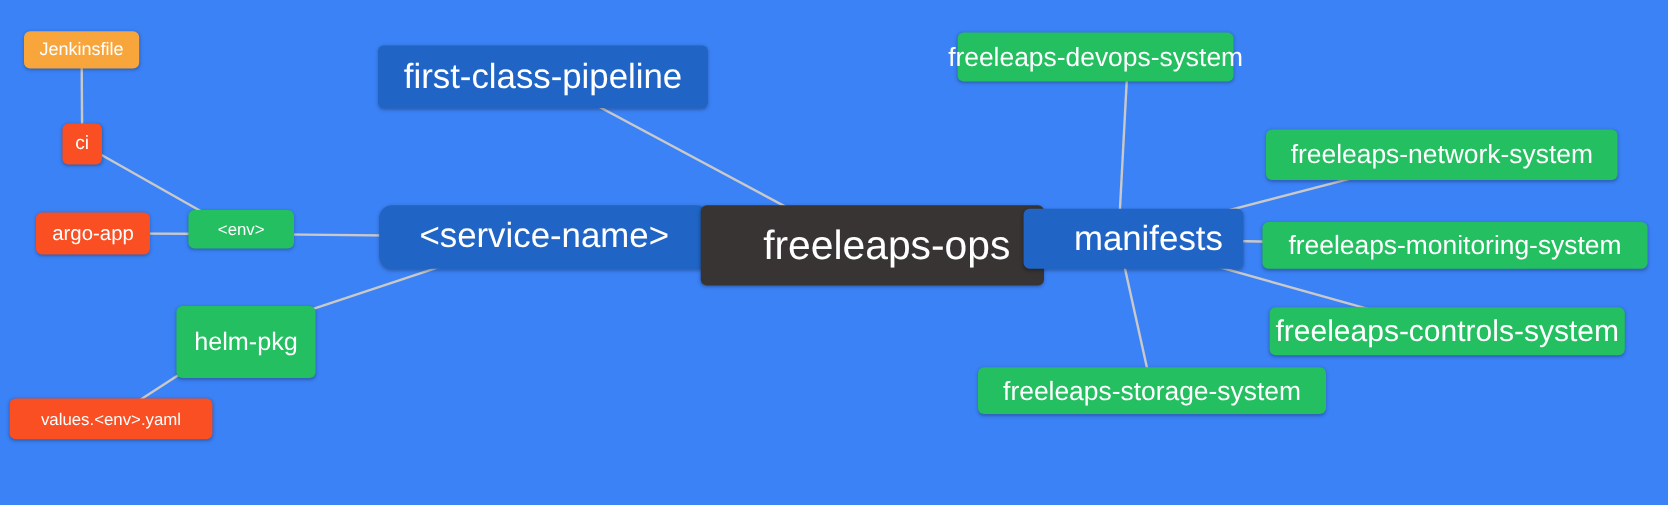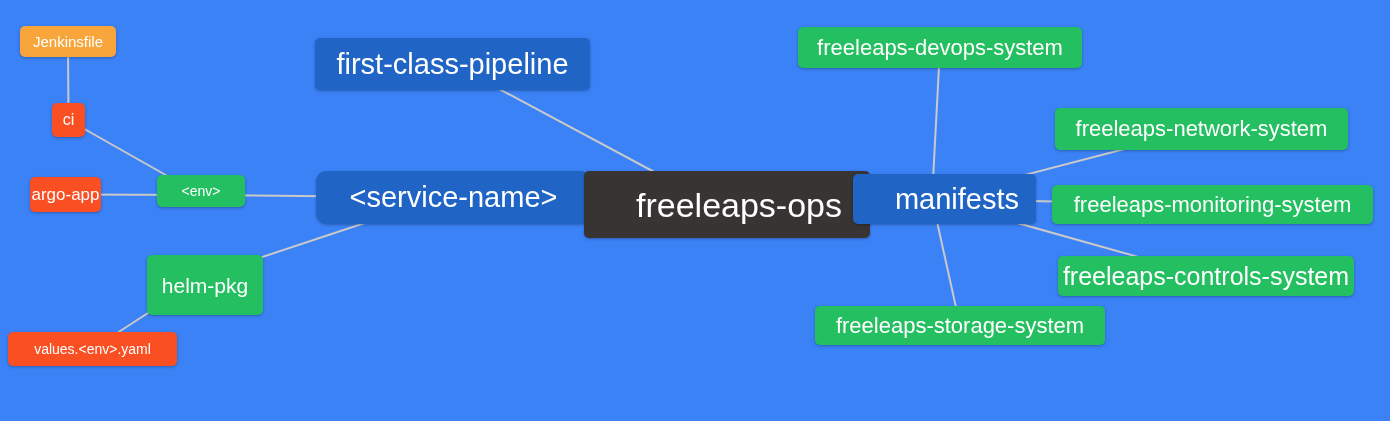--- a/index.html
+++ b/index.html
@@ -39,27 +39,27 @@
       <line x1="205" y1="276" x2="92.5" y2="349" stroke="#c9c9c9" stroke-width="2"></line>
       <line x1="932" y1="199" x2="940" y2="47.5" stroke="#c9c9c9" stroke-width="2"></line>
       <line x1="932" y1="199" x2="1201.5" y2="129" stroke="#c9c9c9" stroke-width="2"></line>
       <line x1="932" y1="199" x2="1212.5" y2="204.5" stroke="#c9c9c9" stroke-width="2"></line>
       <line x1="932" y1="199" x2="1206" y2="276" stroke="#c9c9c9" stroke-width="2"></line>
       <line x1="932" y1="199" x2="960" y2="325.5" stroke="#c9c9c9" stroke-width="2"></line>
     </svg>
   <div id="node-layer">
       <div class="node" style="left: 20px; top: 26px; width: 96px; height: 31px; font-size: 15px; background: rgb(248, 166, 59); color: rgb(255, 255, 255);">Jenkinsfile</div>
       <div class="node" style="left: 52px; top: 103px; width: 33px; height: 34px; font-size: 16px; background: rgb(250, 78, 35); color: rgb(255, 255, 255);">ci</div>
-      <div class="node" style="left: 30px; top: 177px; width: 71px; height: 35px; font-size: 17px; background: rgb(250, 78, 35); color: rgb(255, 255, 255);">argo-app</div>
+      <div class="node" style="left: 30px; top: 177px; width: 95px; height: 35px; font-size: 17px; background: rgb(250, 78, 35); color: rgb(255, 255, 255);">argo-app</div>
       <div class="node" style="left: 157px; top: 175px; width: 88px; height: 32px; font-size: 14px; background: rgb(36, 191, 96); color: rgb(255, 255, 255);">&lt;env&gt;</div>
       <div class="node" style="left: 315px; top: 38px; width: 275px; height: 52px; font-size: 29px; background: rgb(32, 101, 197); color: rgb(255, 255, 255);">first-class-pipeline</div>
       <div class="node" style="left: 316px; top: 171px; width: 275px; height: 53px; font-size: 29px; background: rgb(32, 101, 197); color: rgb(255, 255, 255); border-radius: 11px;">&lt;service-name&gt;</div>
       <div class="node" style="left: 584px; top: 171px; width: 262px; height: 67px; font-size: 34px; background: rgb(57, 52, 52); color: rgb(255, 255, 255); padding-left: 24px;">freeleaps-ops</div>
       <div class="node" style="left: 853px; top: 174px; width: 158px; height: 50px; font-size: 29px; background: rgb(32, 101, 197); color: rgb(255, 255, 255); padding-left: 25px;">manifests</div>
-      <div class="node" style="left: 798px; top: 27px; width: 284px; height: 41px; font-size: 22px; background: rgb(36, 191, 96); color: rgb(255, 255, 255);">freeleaps-devops-system</div>
+      <div class="node" style="left: 798px; top: 27px; width: 230px; height: 41px; font-size: 22px; background: rgb(36, 191, 96); color: rgb(255, 255, 255);">freeleaps-devops-system</div>
       <div class="node" style="left: 1055px; top: 108px; width: 293px; height: 42px; font-size: 22px; background: rgb(36, 191, 96); color: rgb(255, 255, 255);">freeleaps-network-system</div>
       <div class="node" style="left: 1052px; top: 185px; width: 321px; height: 39px; font-size: 22px; background: rgb(36, 191, 96); color: rgb(255, 255, 255);">freeleaps-monitoring-system</div>
       <div class="node" style="left: 1058px; top: 256px; width: 296px; height: 40px; font-size: 25px; background: rgb(36, 191, 96); color: rgb(255, 255, 255);">freeleaps-controls-system</div>
       <div class="node" style="left: 815px; top: 306px; width: 290px; height: 39px; font-size: 22px; background: rgb(36, 191, 96); color: rgb(255, 255, 255);">freeleaps-storage-system</div>
       <div class="node" style="left: 147px; top: 255px; width: 116px; height: 60px; font-size: 21px; background: rgb(36, 191, 96); color: rgb(255, 255, 255);">helm-pkg</div>
       <div class="node" style="left: 8px; top: 332px; width: 169px; height: 34px; font-size: 14px; background: rgb(250, 78, 35); color: rgb(255, 255, 255);">values.&lt;env&gt;.yaml</div>
     </div>
 </div>
 
 </body></html>

